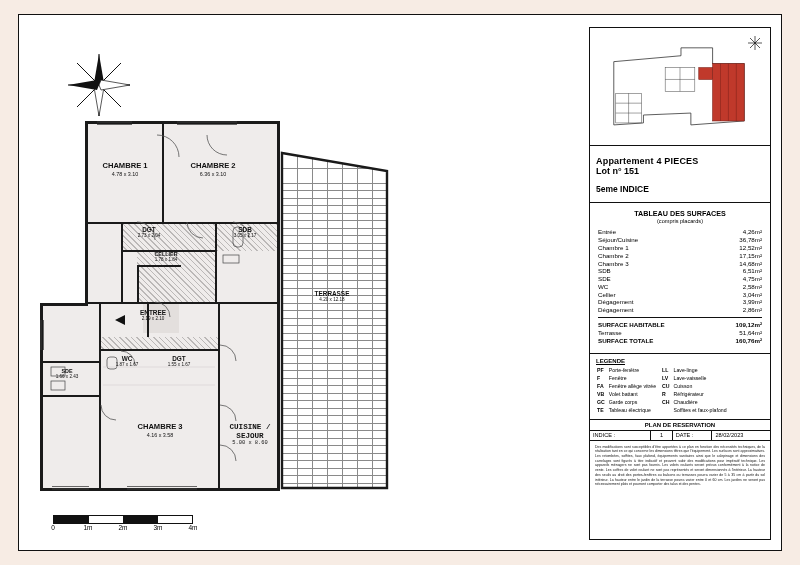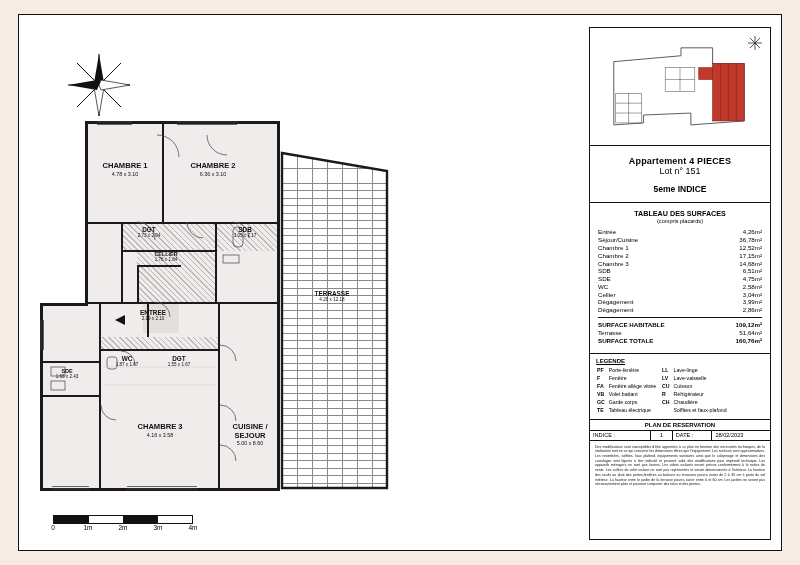--- a/index.html
+++ b/index.html
@@ -71,23 +71,23 @@
     position:absolute; right:10px; top:12px;
     width:182px; height:513px;
     border:1px solid #111; box-sizing:border-box;
     background:#fff;
   }
   .pbox { border-bottom:1px solid #111; box-sizing:border-box; }
   #keyplan { height:118px; position:relative; padding:6px; }
   #keyplan .kp { position:absolute; inset:6px; }
   #kp-star { position:absolute; right:8px; top:8px; width:14px; height:14px; }
 
-  #titleblock { padding:10px 6px 8px; text-align:center; }
+  #titleblock { padding:10px 6px 8px; }
   #titleblock .t1 { font-size:9px; font-weight:bold; letter-spacing:.2px; }
-  #titleblock .t2 { font-size:9px; font-weight:normal; }
+  #titleblock .t2 { font-size:9px; font-weight:bold; }
   #titleblock .t3 { font-size:8.5px; font-weight:bold; margin-top:8px; }
 
   #surfaces { padding:6px 8px 8px; }
   #surfaces .hd { text-align:center; font-size:7.2px; font-weight:bold; }
   #surfaces .hd2 { text-align:center; font-size:5.6px; margin-bottom:4px; }
   table.sf { width:100%; border-collapse:collapse; font-size:6.2px; }
   table.sf td { padding:.4px 0; }
   table.sf td.v { text-align:right; }
   .rule { border-top:1px solid #111; margin:3px 0; }
   table.tot { width:100%; border-collapse:collapse; font-size:6.2px; font-weight:bold; }
@@ -260,21 +260,21 @@
       <span class="dm s5">1.87 x 1.67</span>
     </div>
     <div class="label s7" style="left:118px; top:250px; width:48px;">
       <span class="nm">DGT</span>
       <span class="dm s5">1.55 x 1.67</span>
     </div>
     <div class="label s8" style="left:70px; top:318px; width:106px;">
       <span class="nm">CHAMBRE 3</span>
       <span class="dm s6">4.16 x 3.58</span>
     </div>
-    <div class="label s8" style="left:185px; top:318px; width:56px;">
+    <div class="label s8" style="left:185px; top:318px; width:56px;font-family:Liberation Mono, monospace;">
       <span class="nm">CUISINE / SEJOUR</span>
       <span class="dm s6">5.00 x 8.60</span>
     </div>
   </div>
 
   <div id="scalebar">
     <div class="bar">
       <i class="on"></i>
         <i></i>
         <i class="on"></i>

